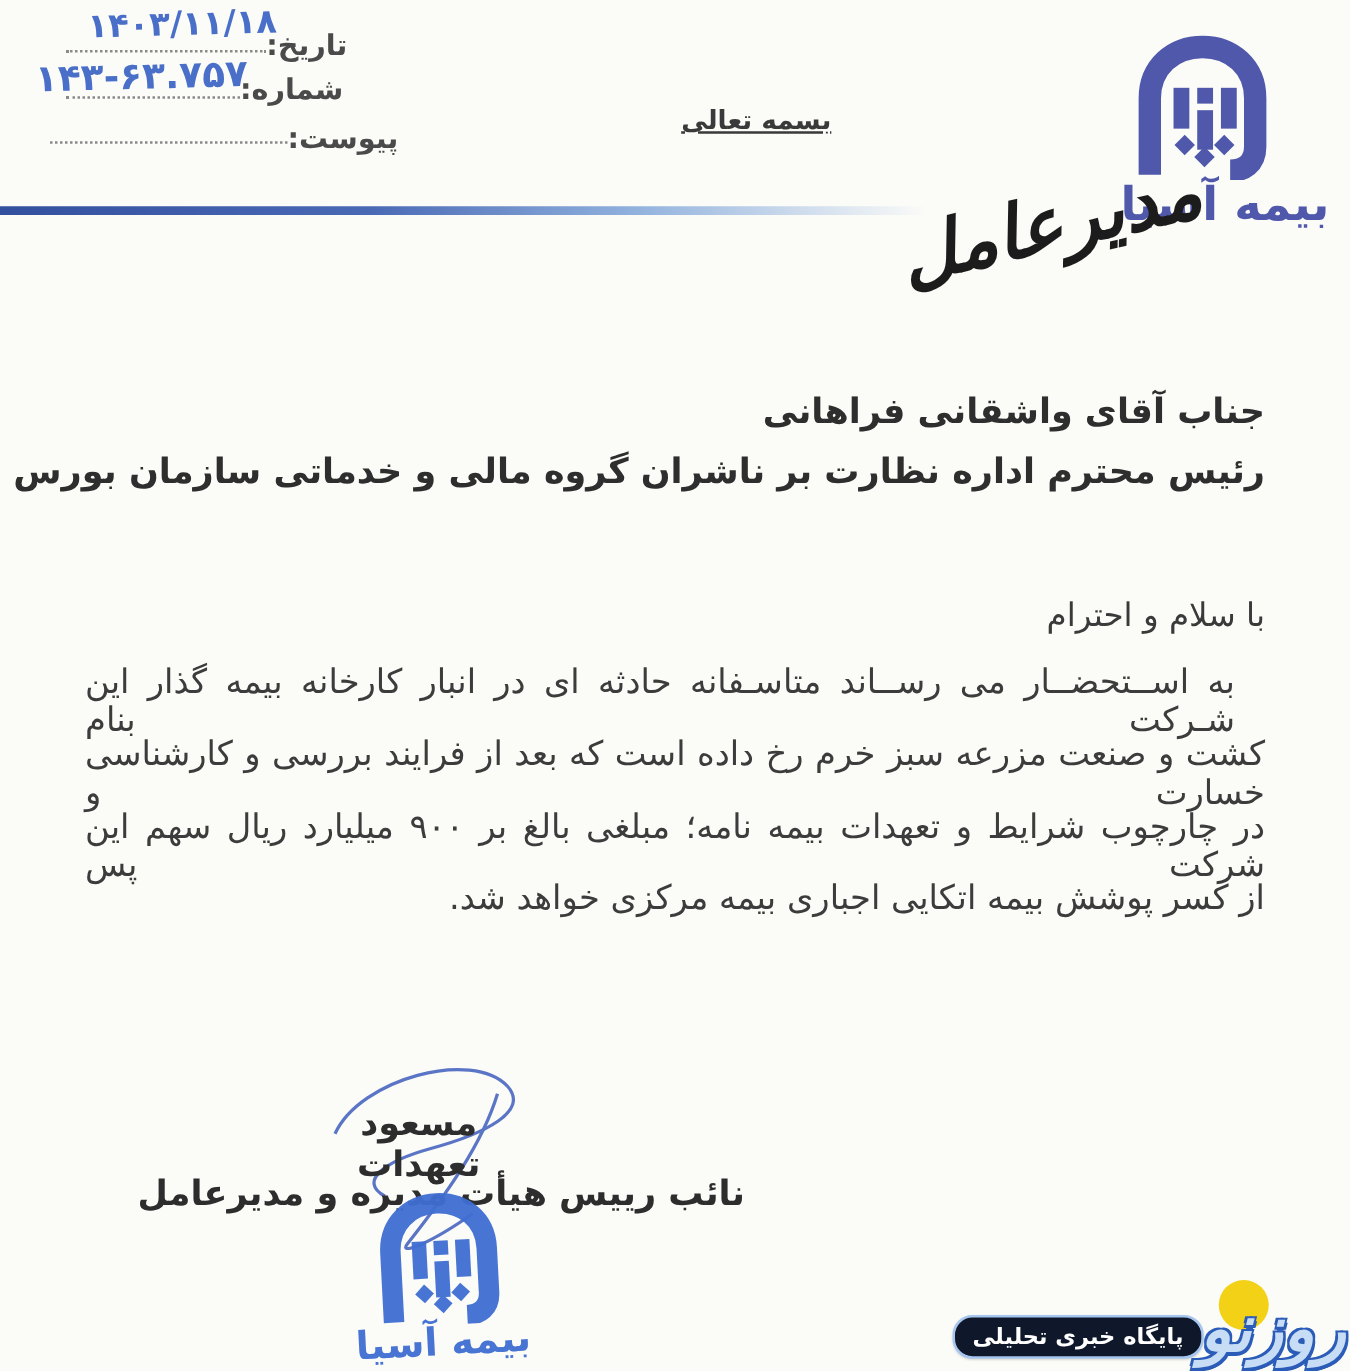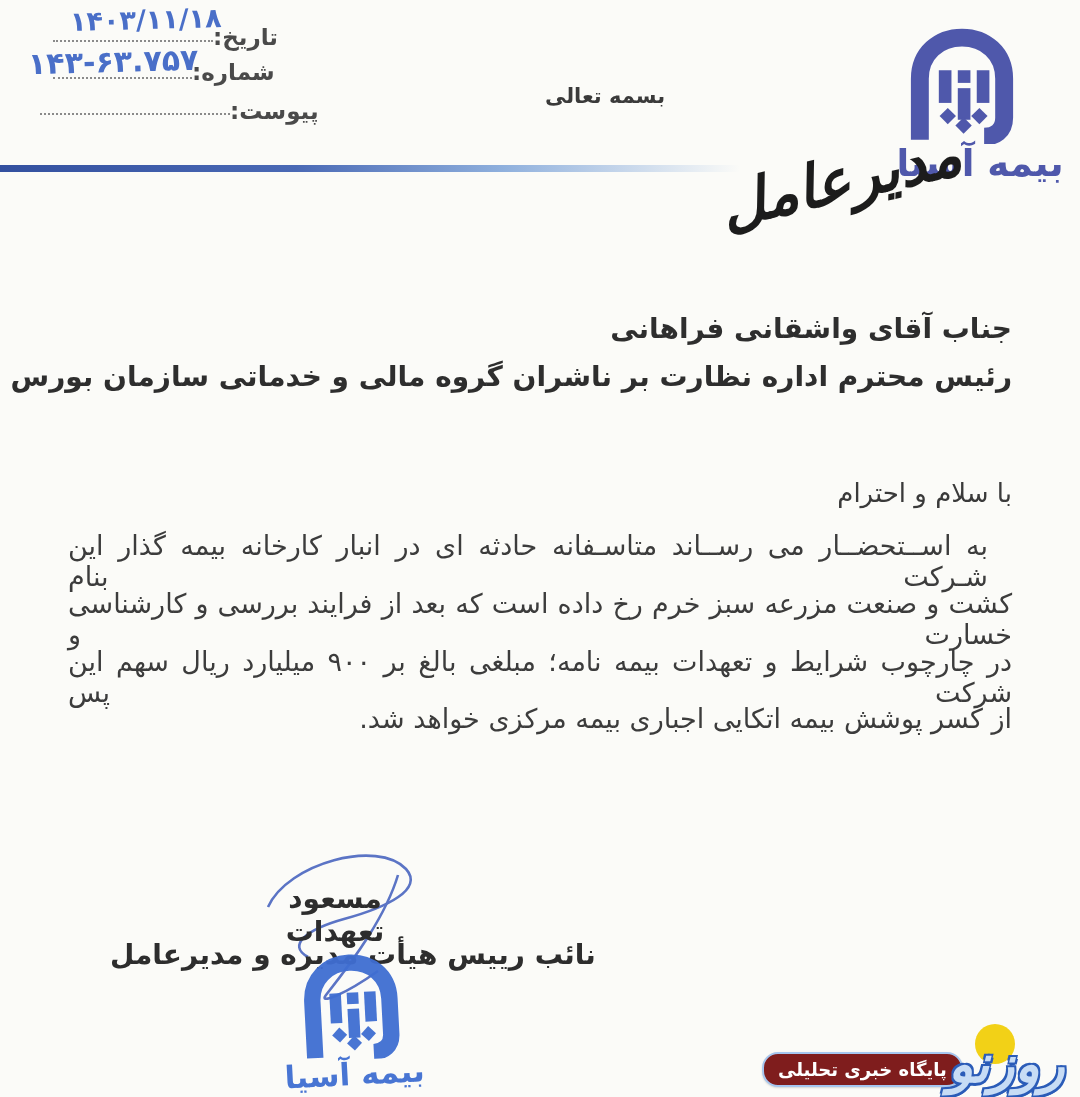--- a/index.html
+++ b/index.html
@@ -8,44 +8,44 @@
     background:#fbfbf8;overflow:hidden;
     font-family:"DejaVu Sans","DejaVu Sans Mono","Liberation Sans",sans-serif;
     color:#3d3d3d;
   }
   .abs{position:absolute;}
   
   .field-label{font-size:23px;color:#4a4a4a;font-weight:600;direction:rtl;}
   .dotline{border-bottom:2px dotted #8a8a8a;height:0;}
   .handw{color:#4a6fc8;font-weight:600;direction:ltr;transform:rotate(-1.5deg);letter-spacing:2px;}
   
-  .besmele{font-size:21px;font-weight:700;color:#3a3a3a;direction:rtl;}
+  .besmele{font-size:21px;font-weight:700;color:#3a3a3a;direction:rtl;text-decoration:underline;}
   
   .logo-word{font-size:37px;font-weight:800;color:#4f58ab;direction:rtl;letter-spacing:1px;}
   .logo-sub{font-size:18px;font-weight:600;color:#4f58ab;direction:rtl;letter-spacing:2px;}
   .md-callig{font-size:60px;font-weight:700;font-style:italic;color:#1c1c1c;
     direction:rtl;transform:rotate(-13deg);white-space:nowrap;}
   .rule{height:7px;background:linear-gradient(90deg,#33509f 0%,#4a69b5 40%,#8fb0dd 68%,rgba(205,222,242,0) 100%);}
   
   .rtl-line{direction:rtl;white-space:nowrap;}
   .addr{font-size:28px;font-weight:700;color:#2e2e2e;}
   .body-line{font-size:27px;color:#3c3c3c;direction:rtl;text-align:justify;text-align-last:justify;}
   .body-end{font-size:27px;color:#3c3c3c;direction:rtl;text-align:right;}
   .greet{font-size:26px;color:#3a3a3a;direction:rtl;margin-left:26px;}
   
   .sig-name{font-size:28px;font-weight:700;color:#2d2d2d;direction:rtl;}
   .sig-title{font-size:28px;font-weight:700;color:#2d2d2d;direction:rtl;white-space:nowrap;}
   .stamp{transform:rotate(-3deg);opacity:.95;text-align:center;}
   .stamp-word{font-size:31px;font-weight:800;color:#3f6ed2;direction:rtl;letter-spacing:1px;}
   
-  .wm-pill{background:#7f1d1d;border:2px solid #a6c6ef;border-radius:16px;
+  .wm-pill{background:#0f172a;border:2px solid #a6c6ef;border-radius:16px;
     color:#fff;font-size:18px;font-weight:800;direction:rtl;
     padding:5px 14px;white-space:nowrap;box-shadow:0 1px 2px rgba(0,0,0,.15);}
   .wm-name{font-size:52px;font-weight:800;font-style:italic;color:#c7dcf5;direction:rtl;
-    text-shadow:2px 2px 0 #2b5cb8,-2px 2px 0 #2b5cb8,2px -2px 0 #2b5cb8,-2px -2px 0 #2b5cb8,0 3px 0 #2b5cb8;}
+    text-shadow:2px 2px 0 #2b5cb8,-2px 2px 0 #2b5cb8,2px -2px 0 #2b5cb8,-2px -2px 0 #2b5cb8,0 3px 0 #2b5cb8;margin-left:12px;}
   .wm-sun{width:40px;height:40px;border-radius:50%;background:#f2d117;}
 </style>
 </head>
 <body>
 
 <div class="page">
 
   <div class="abs handw" style="left:70px;top:4px;font-size:27px;" dir="ltr">۱۴۰۳/۱۱/۱۸</div>
   <div class="abs dotline" style="left:53px;top:40px;width:160px;"></div>
   <div class="abs field-label" style="left:213px;top:24px;">تاریخ:</div>

